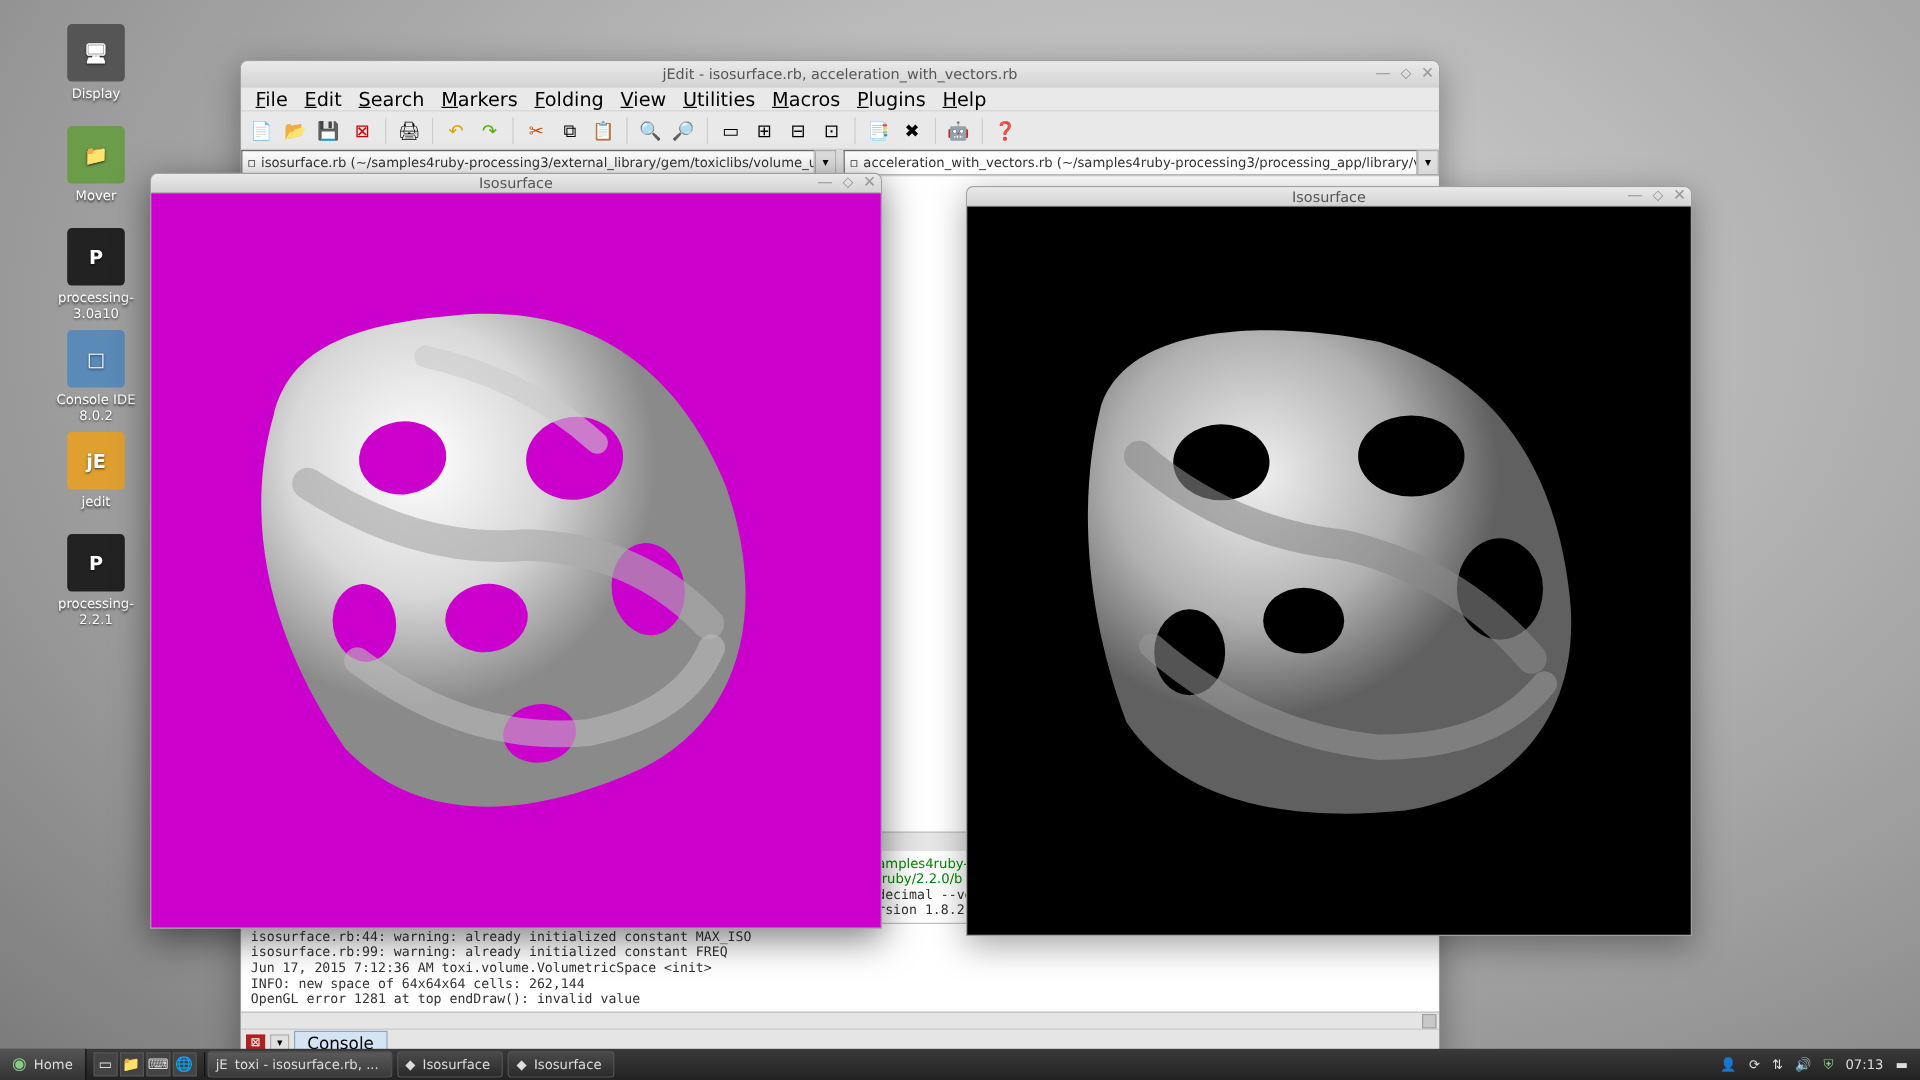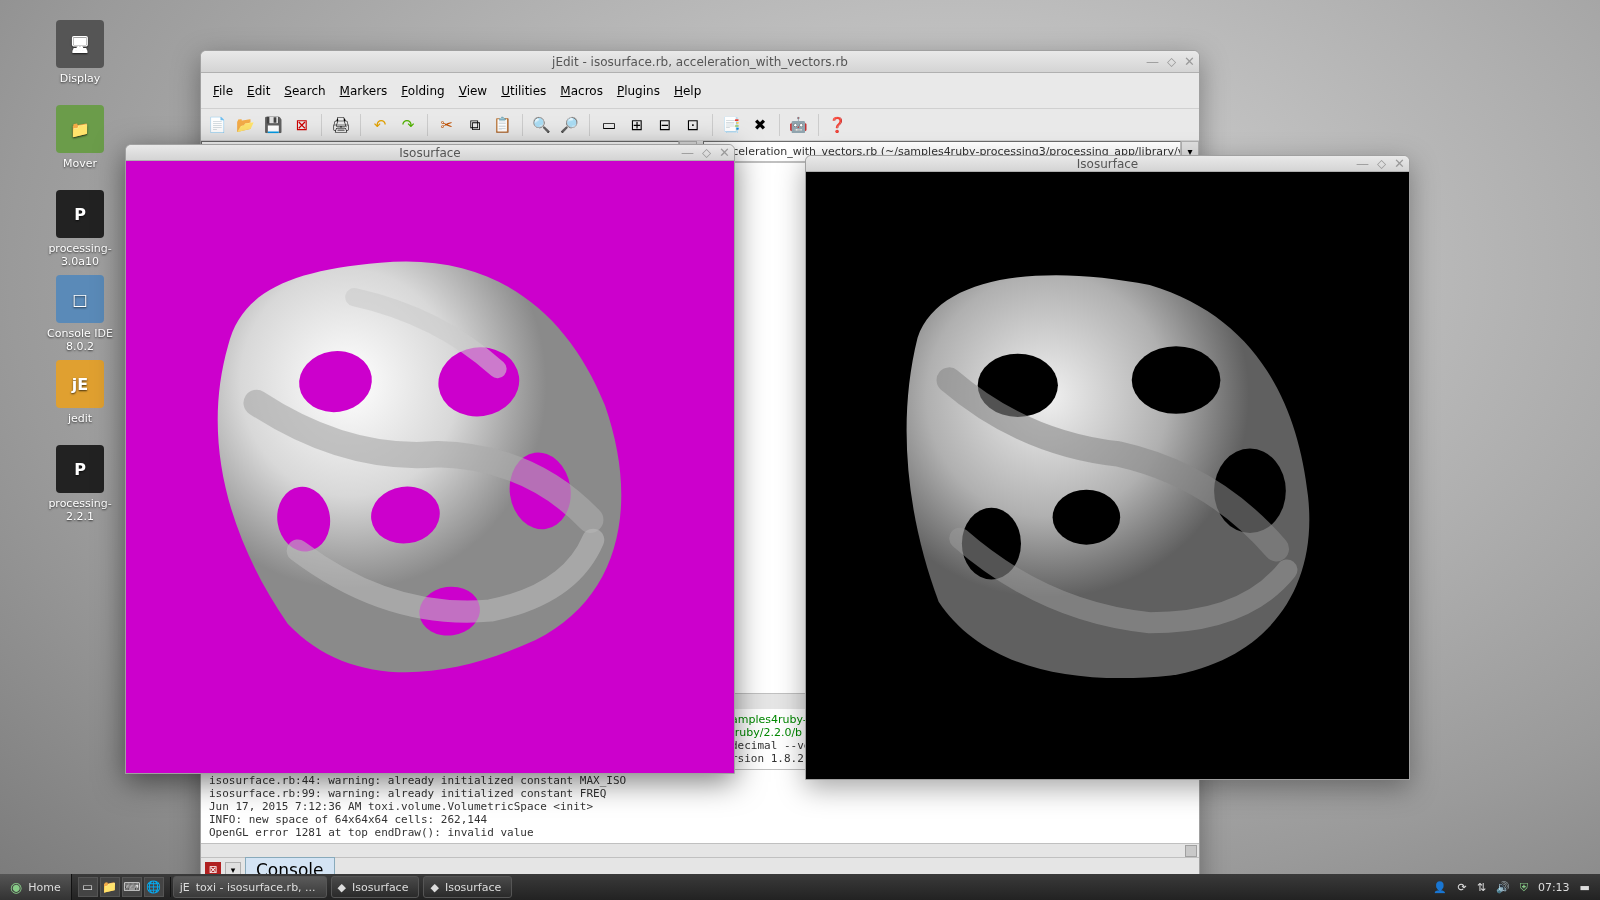--- a/index.html
+++ b/index.html
@@ -9,21 +9,21 @@
 .desktop-icon { position: absolute; width: 90px; text-align: center; color: #fff; font-size: 11px; text-shadow: 0 1px 2px rgba(0,0,0,.7); cursor: pointer; }
 .desktop-icon .ico { width: 48px; height: 48px; margin: 0 auto 4px; background: #555; border-radius: 4px; display: flex; align-items: center; justify-content: center; }
 
 
 .win { position: absolute; background: #ededed; border: 1px solid #a0a0a0; border-radius: 6px 6px 0 0; box-shadow: 0 8px 28px rgba(0,0,0,.35); display: flex; flex-direction: column; }
 .titlebar { height: 22px; background: linear-gradient(#e9e9e9,#d4d4d4); border-bottom: 1px solid #b0b0b0; border-radius: 6px 6px 0 0; font-size: 12px; color: #555; display: flex; align-items: center; justify-content: center; position: relative; }
 .titlebar .ctl { position: absolute; right: 4px; display: flex; gap: 8px; color: #999; font-size: 13px; }
 .titlebar .ctl span { cursor: pointer; }
 
 
-.menubar { height: 36px; background: #e9e9e9; display: flex; align-items: center; padding: 0 6px; font-size: 12px; gap: 2px; border-bottom: 1px solid #d0d0d0; }
+.menubar { height: 20px; background: #e9e9e9; display: flex; align-items: center; padding: 0 6px; font-size: 16px; gap: 2px; border-bottom: 1px solid #d0d0d0; }
 .menubar span { padding: 2px 6px; cursor: pointer; }
 .menubar span u { text-decoration: underline; }
 .toolbar { height: 32px; background: #e9e9e9; display: flex; align-items: center; padding: 0 6px; gap: 6px; border-bottom: 1px solid #d0d0d0; }
 .toolbar .tb { width: 22px; height: 22px; display:flex;align-items:center;justify-content:center; cursor: pointer; font-size: 15px; }
 .toolbar .sep { width: 1px; height: 22px; background: #ccc; margin: 0 2px; }
 .bufsel { height: 22px; display: flex; border-bottom: 1px solid #c0c0c0; }
 .bufsel .buf { flex: 1; display: flex; align-items: center; background: #fff; border: 1px inset #c0c0c0; font-size: 11px; padding: 0 4px; color: #333; overflow: hidden; white-space: nowrap; }
 .bufsel .dd { width: 18px; background: #e0e0e0; border: 1px solid #b0b0b0; display:flex;align-items:center;justify-content:center; cursor:pointer; font-size:10px; }
 .editor { flex: 1; display: flex; background: #fff; font-family: monospace; font-size: 12px; overflow: hidden; position: relative; }
 .gutter { width: 32px; background: #f3f3f3; color: #b37a5a; text-align: right; padding: 2px 4px 0 0; line-height: 13.5px; }
@@ -31,21 +31,21 @@
 .code .kw { color: #a16207; font-weight: bold; }
 .code .cm { color: #cc0000; }
 .code .iv { color: #00aaaa; }
 .scrollh { height: 16px; background: #e5e5e5; border-top: 1px solid #c0c0c0; position: relative; }
 .scrollh .thumb { position:absolute; left:4px; top:2px; width:60px; height:12px; background:#c8c8c8; border:1px solid #a0a0a0; border-radius:3px;}
 .console { background:#fff; font-family: monospace; font-size:11px; color:#333; padding: 4px 8px; border-top:1px solid #c0c0c0; line-height:13px; white-space: pre; }
 .console-path { color: #008800; }
 .dock { height:24px; border-top:1px solid #c0c0c0; background:#e5e5e5; display:flex; align-items:center; padding:0 4px; gap:4px; }
 .dock .stop { width:16px;height:16px;background:#b02020;color:#fff;font-size:10px;display:flex;align-items:center;justify-content:center;cursor:pointer;}
 .dock .dd2 {width:16px;height:16px;background:#e0e0e0;border:1px solid #b0b0b0;font-size:9px;display:flex;align-items:center;justify-content:center;cursor:pointer;}
-.dock .tab { padding:2px 10px; background:#d4e4f4; border:1px solid #8ab; font-size:17px; cursor:pointer;}
+.dock .tab { padding:2px 10px; background:#d4e4f4; border:1px solid #8ab; font-size:14px; cursor:pointer;}
 .status { height:18px; background:#e0e0e0; border-top:1px solid #c0c0c0; font-size:11px; color:#444; display:flex; align-items:center; padding:0 6px; justify-content:space-between; }
 .status .r { display:flex; gap:8px; }
 
 
 .viewport { flex:1; }
 
 
 .mesh { width: 100%; height: 100%; }
 
 

